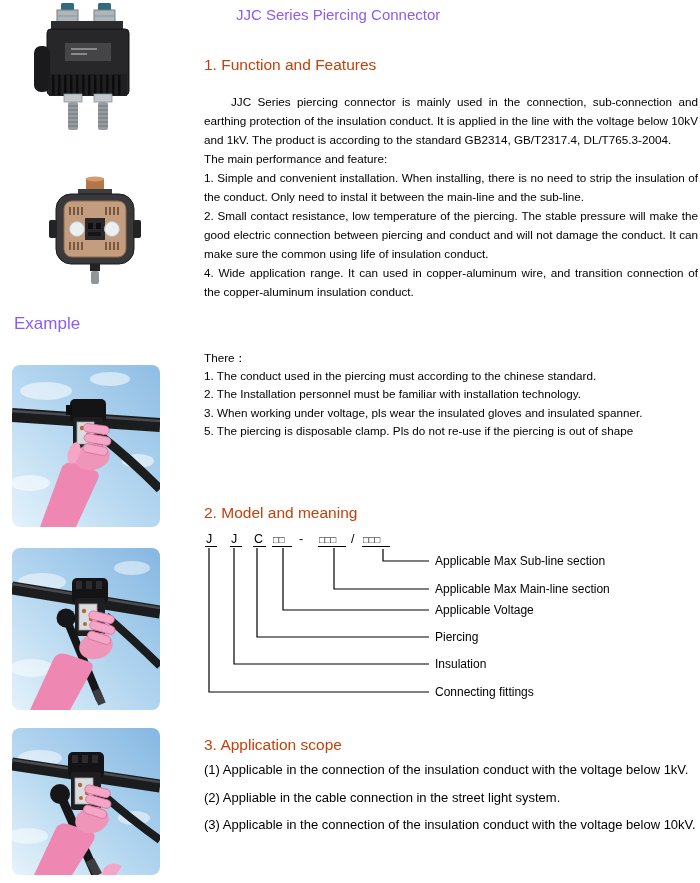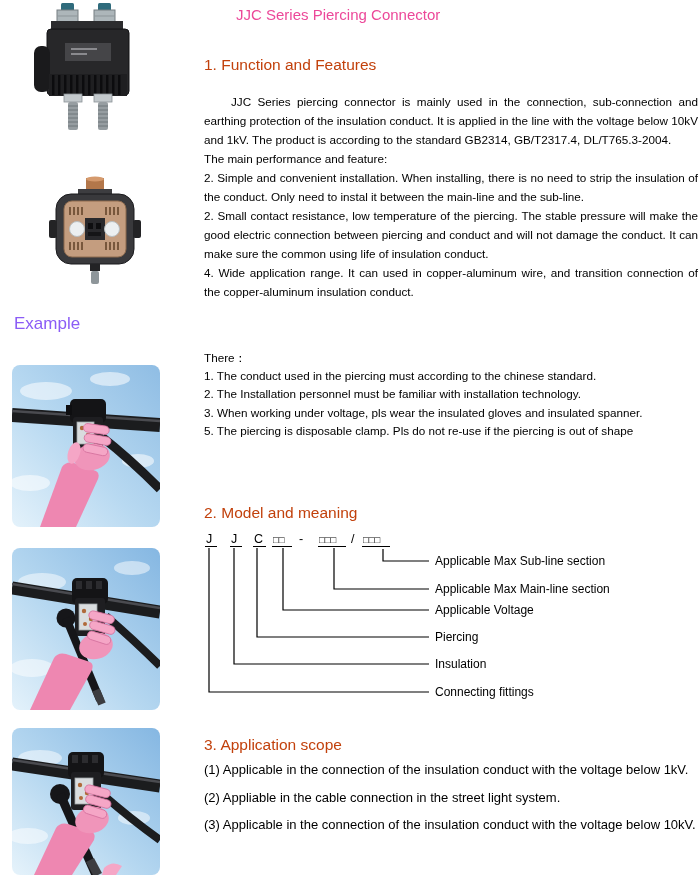--- a/index.html
+++ b/index.html
@@ -4,21 +4,21 @@
 <style>
   * { box-sizing: border-box; }
   html, body { margin: 0; padding: 0; background: #ffffff; }
   .page {
     position: relative; width: 700px; height: 883px;
     background: #ffffff; color: #000;
     font-family: "Liberation Sans", "DejaVu Sans", sans-serif;
     overflow: hidden;
   }
   .abs { position: absolute; }
-  .doc-title { left: 236px; top: 6px; font-size: 15px; color: #ec4899; }
+  .doc-title { left: 236px; top: 6px; font-size: 15px; color: #8b5cf6; }
   .red-heading { color: #c2410c; font-size: 15.5px; }
   #h-function { left: 204px; top: 56px; }
   #h-model    { left: 204px; top: 504px; text-align: center; }
   #h-application { left: 204px; top: 736px; }
   .text-col { left: 204px; width: 494px; font-size: 11.7px; line-height: 19px; }
   #body-block { top: 92px; }
   .p-intro { text-indent: 27px; text-align: justify; }
   .p-just  { text-align: justify; }
   #note-block { top: 349px; line-height: 18.2px; }
   .example-label { left: 14px; top: 314px; font-size: 17px; color: #8b5cf6; }
@@ -279,21 +279,21 @@
         <path d="M92,140 Q100,132 110,138 L104,147 L90,147 Z" fill="#f5a6c6"></path>
       </g>
     </svg>
   </div>
 
   <div class="abs red-heading" id="h-function">1. Function and Features</div>
 
   <div class="abs text-col" id="body-block">
     <div class="p-intro">JJC Series piercing connector is mainly used in the connection, sub-connection and earthing protection of the insulation conduct. It is applied in the line with the voltage below 10kV and 1kV. The product is according to the standard GB2314, GB/T2317.4, DL/T765.3-2004.</div>
     <div>The main performance and feature:</div>
-    <div class="p-just">2. Simple and convenient installation. When installing, there is no need to strip the insulation of the conduct. Only need to instal it between the main-line and the sub-line.</div>
+    <div class="p-just">1. Simple and convenient installation. When installing, there is no need to strip the insulation of the conduct. Only need to instal it between the main-line and the sub-line.</div>
     <div class="p-just">2. Small contact resistance, low temperature of the piercing. The stable pressure will make the good electric connection between piercing and conduct and will not damage the conduct. It can make sure the common using life of insulation conduct.</div>
     <div class="p-just">4. Wide application range. It can used in copper-aluminum wire, and transition connection of the copper-aluminum insulation conduct.</div>
   </div>
 
   <div class="abs text-col" id="note-block">
     <div>There：</div>
     <div>1. The conduct used in the piercing must according to the chinese standard.</div>
     <div>2. The Installation personnel must be familiar with installation technology.</div>
     <div>3. When working under voltage, pls wear the insulated gloves and insulated spanner.</div>
     <div>5. The piercing is disposable clamp. Pls do not re-use if the piercing is out of shape</div>

